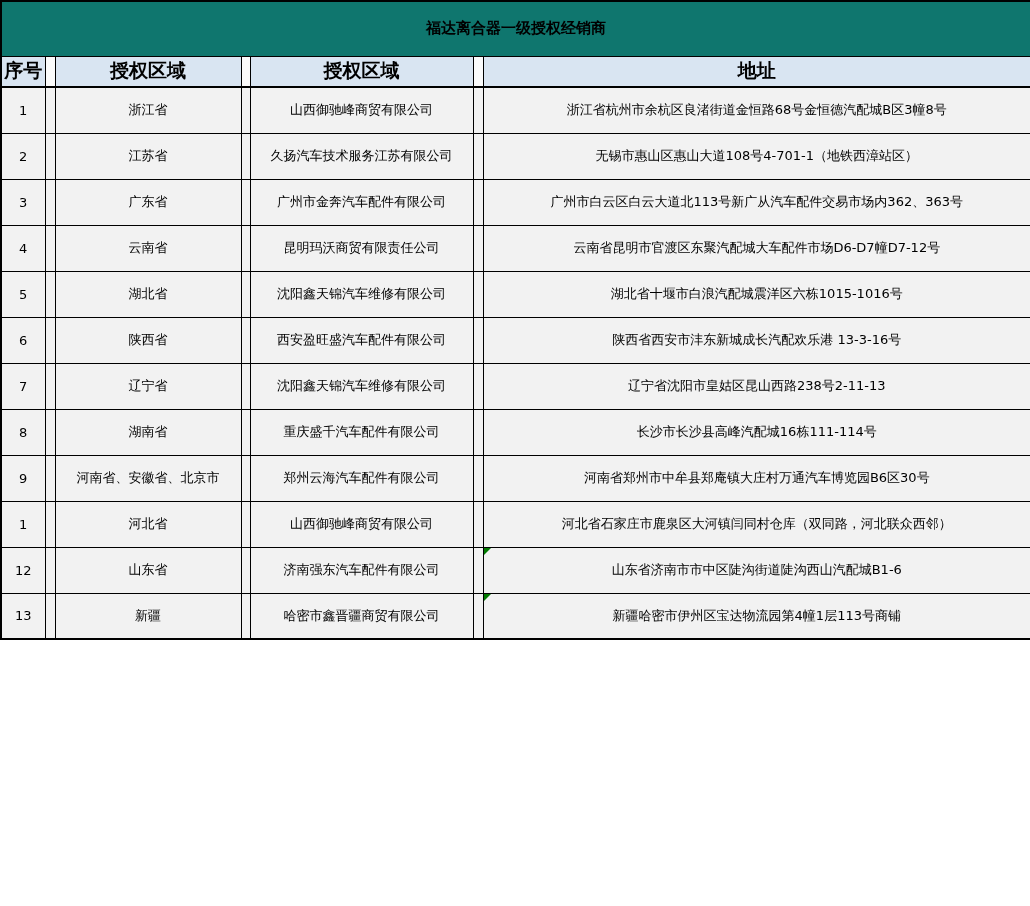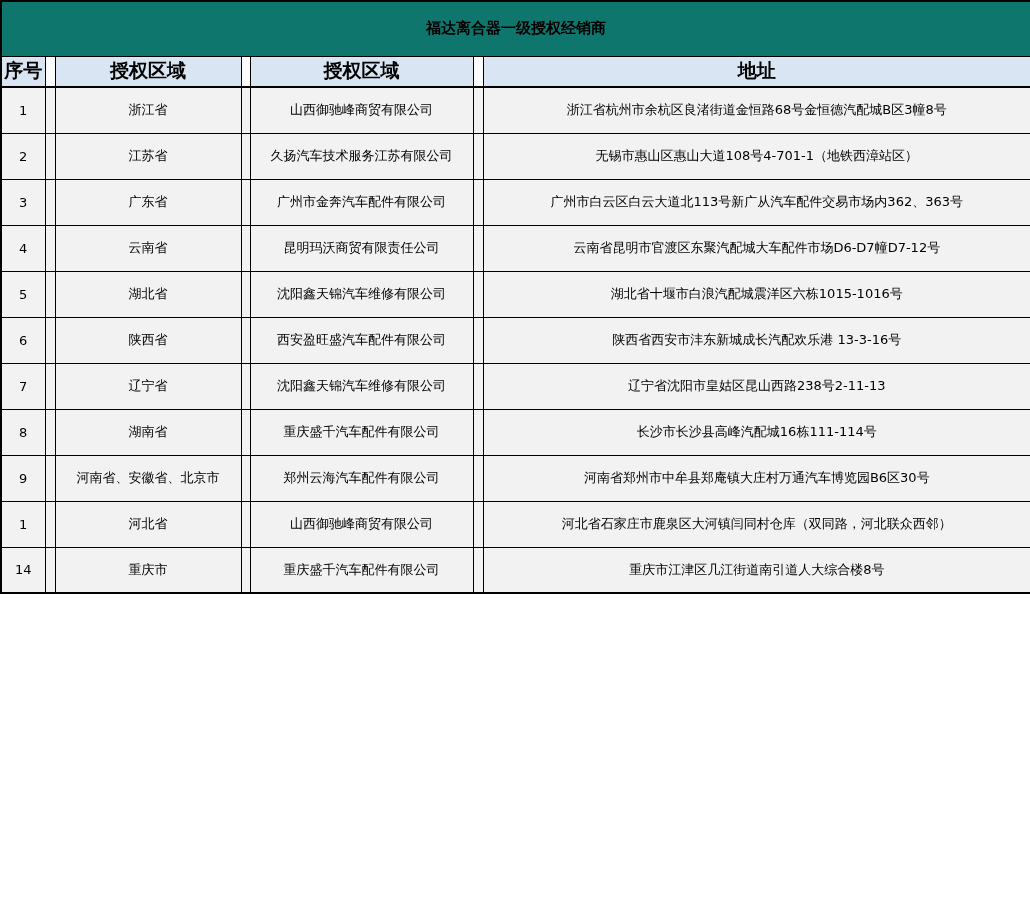--- a/index.html
+++ b/index.html
@@ -177,23 +177,32 @@
         <tr class="data-row">
     <td class="c-index">1</td>
     <td class="c-sep"></td>
     <td class="c-region">河北省</td>
     <td class="c-sep"></td>
     <td class="c-dealer">山西御驰峰商贸有限公司</td>
     <td class="c-sep"></td>
     <td class="c-address">河北省石家庄市鹿泉区大河镇闫同村仓库（双同路，河北联众西邻）</td>
   </tr>
         <tr class="data-row">
-    <td class="c-index">14</td>
-    <td class="c-sep"></td>
-    <td class="c-region">重庆市</td>
-    <td class="c-sep"></td>
-    <td class="c-dealer">重庆盛千汽车配件有限公司</td>
-    <td class="c-sep"></td>
-    <td class="c-address">重庆市江津区几江街道南引道人大综合楼8号</td>
+    <td class="c-index">12</td>
+    <td class="c-sep"></td>
+    <td class="c-region">山东省</td>
+    <td class="c-sep"></td>
+    <td class="c-dealer">济南强东汽车配件有限公司</td>
+    <td class="c-sep"></td>
+    <td class="c-address">山东省济南市市中区陡沟街道陡沟西山汽配城B1-6<span class="flag"></span></td>
+  </tr>
+        <tr class="data-row">
+    <td class="c-index">13</td>
+    <td class="c-sep"></td>
+    <td class="c-region">新疆</td>
+    <td class="c-sep"></td>
+    <td class="c-dealer">哈密市鑫晋疆商贸有限公司</td>
+    <td class="c-sep"></td>
+    <td class="c-address">新疆哈密市伊州区宝达物流园第4幢1层113号商铺<span class="flag"></span></td>
   </tr>
       </tbody>
   </table>
 </div>
 
 </body></html>

